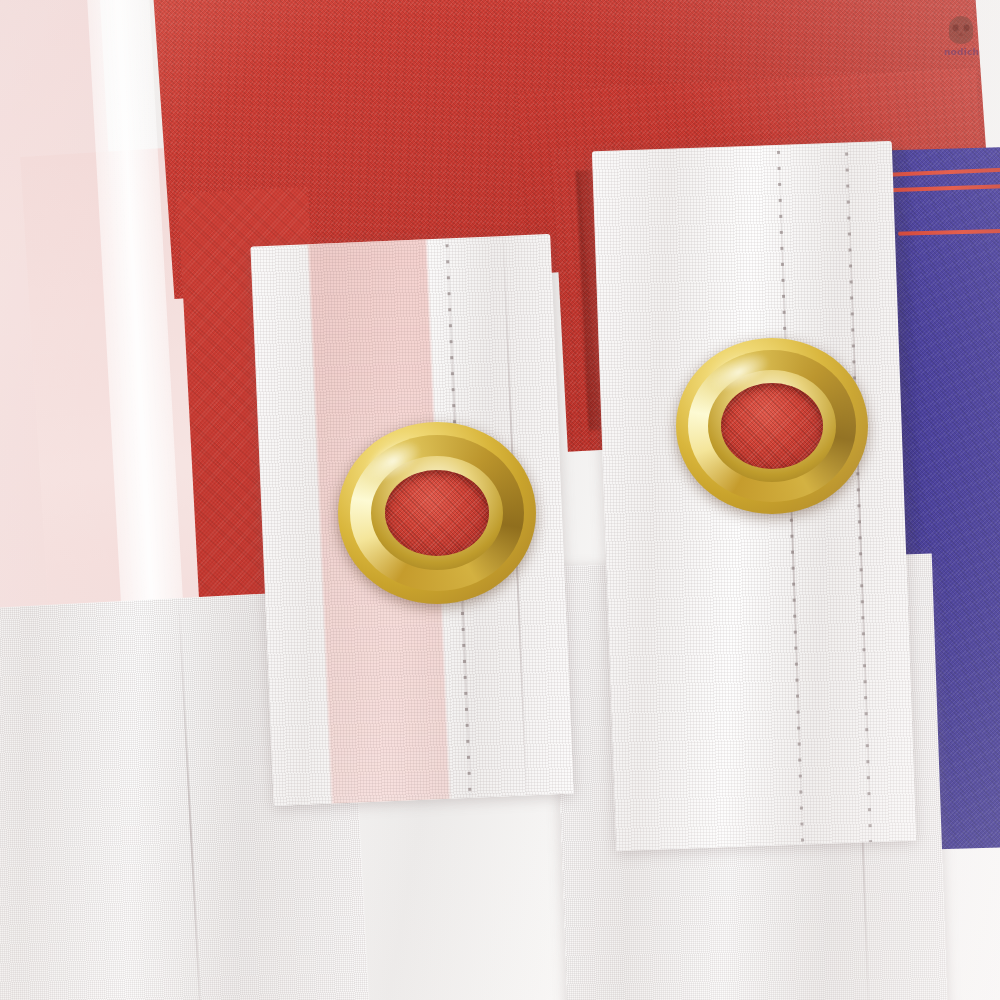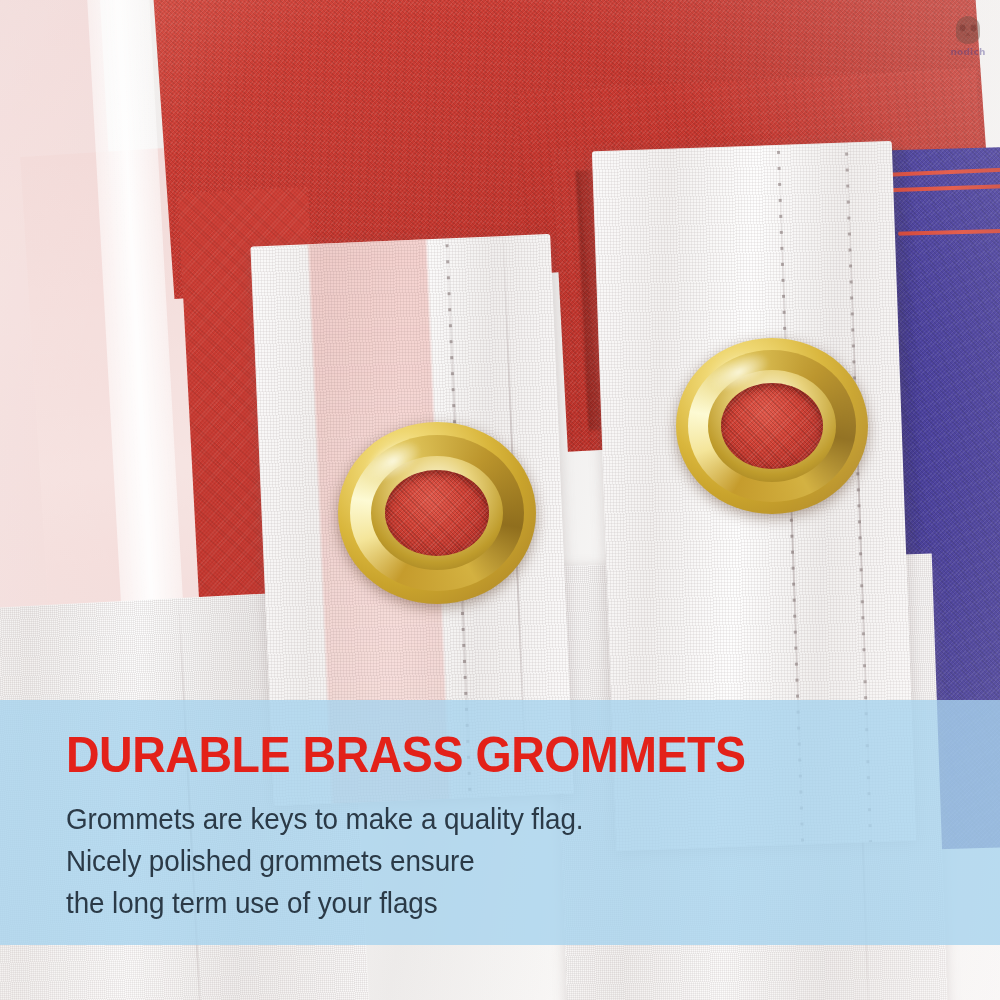--- a/index.html
+++ b/index.html
@@ -293,21 +293,20 @@
   }
 
   
   .watermark {
     position: absolute;
     right: 8px;
     top: 14px;
     width: 48px;
     display: flex;
     flex-direction: column;
-    align-items: center;
     opacity: .42;
     pointer-events: none;
   }
   .watermark .wm-mark {
     width: 34px;
     height: 32px;
   }
   .watermark .wm-text {
     margin-top: 1px;
     font-size: 9px;
@@ -446,24 +445,14 @@
   <div class="watermark">
     <svg class="wm-mark" viewBox="0 0 34 32">
       <path d="M5 14c0-6.6 5.4-12 12-12s12 5.4 12 12v7c0 5-5.4 9-12 9S5 26 5 21z" fill="#6d4f45"></path>
       <ellipse cx="11.5" cy="14" rx="3" ry="3.4" fill="#3b2a24"></ellipse>
       <ellipse cx="22.5" cy="14" rx="3" ry="3.4" fill="#3b2a24"></ellipse>
       <path d="M17 18.5l-2.4 3.2h4.8z" fill="#4a332b"></path>
     </svg>
     <div class="wm-text">nodich</div>
   </div>
 
-  <div class="banner">
-    <div class="banner-inner">
-      <h1 class="headline">DURABLE BRASS GROMMETS</h1>
-      <div class="subcopy">
-        <div>Grommets are keys to make a quality flag.</div>
-        <div>Nicely polished grommets ensure</div>
-        <div>the long term use of your flags</div>
-      </div>
-    </div>
-  </div>
 
 </div>
 
 </body></html>

